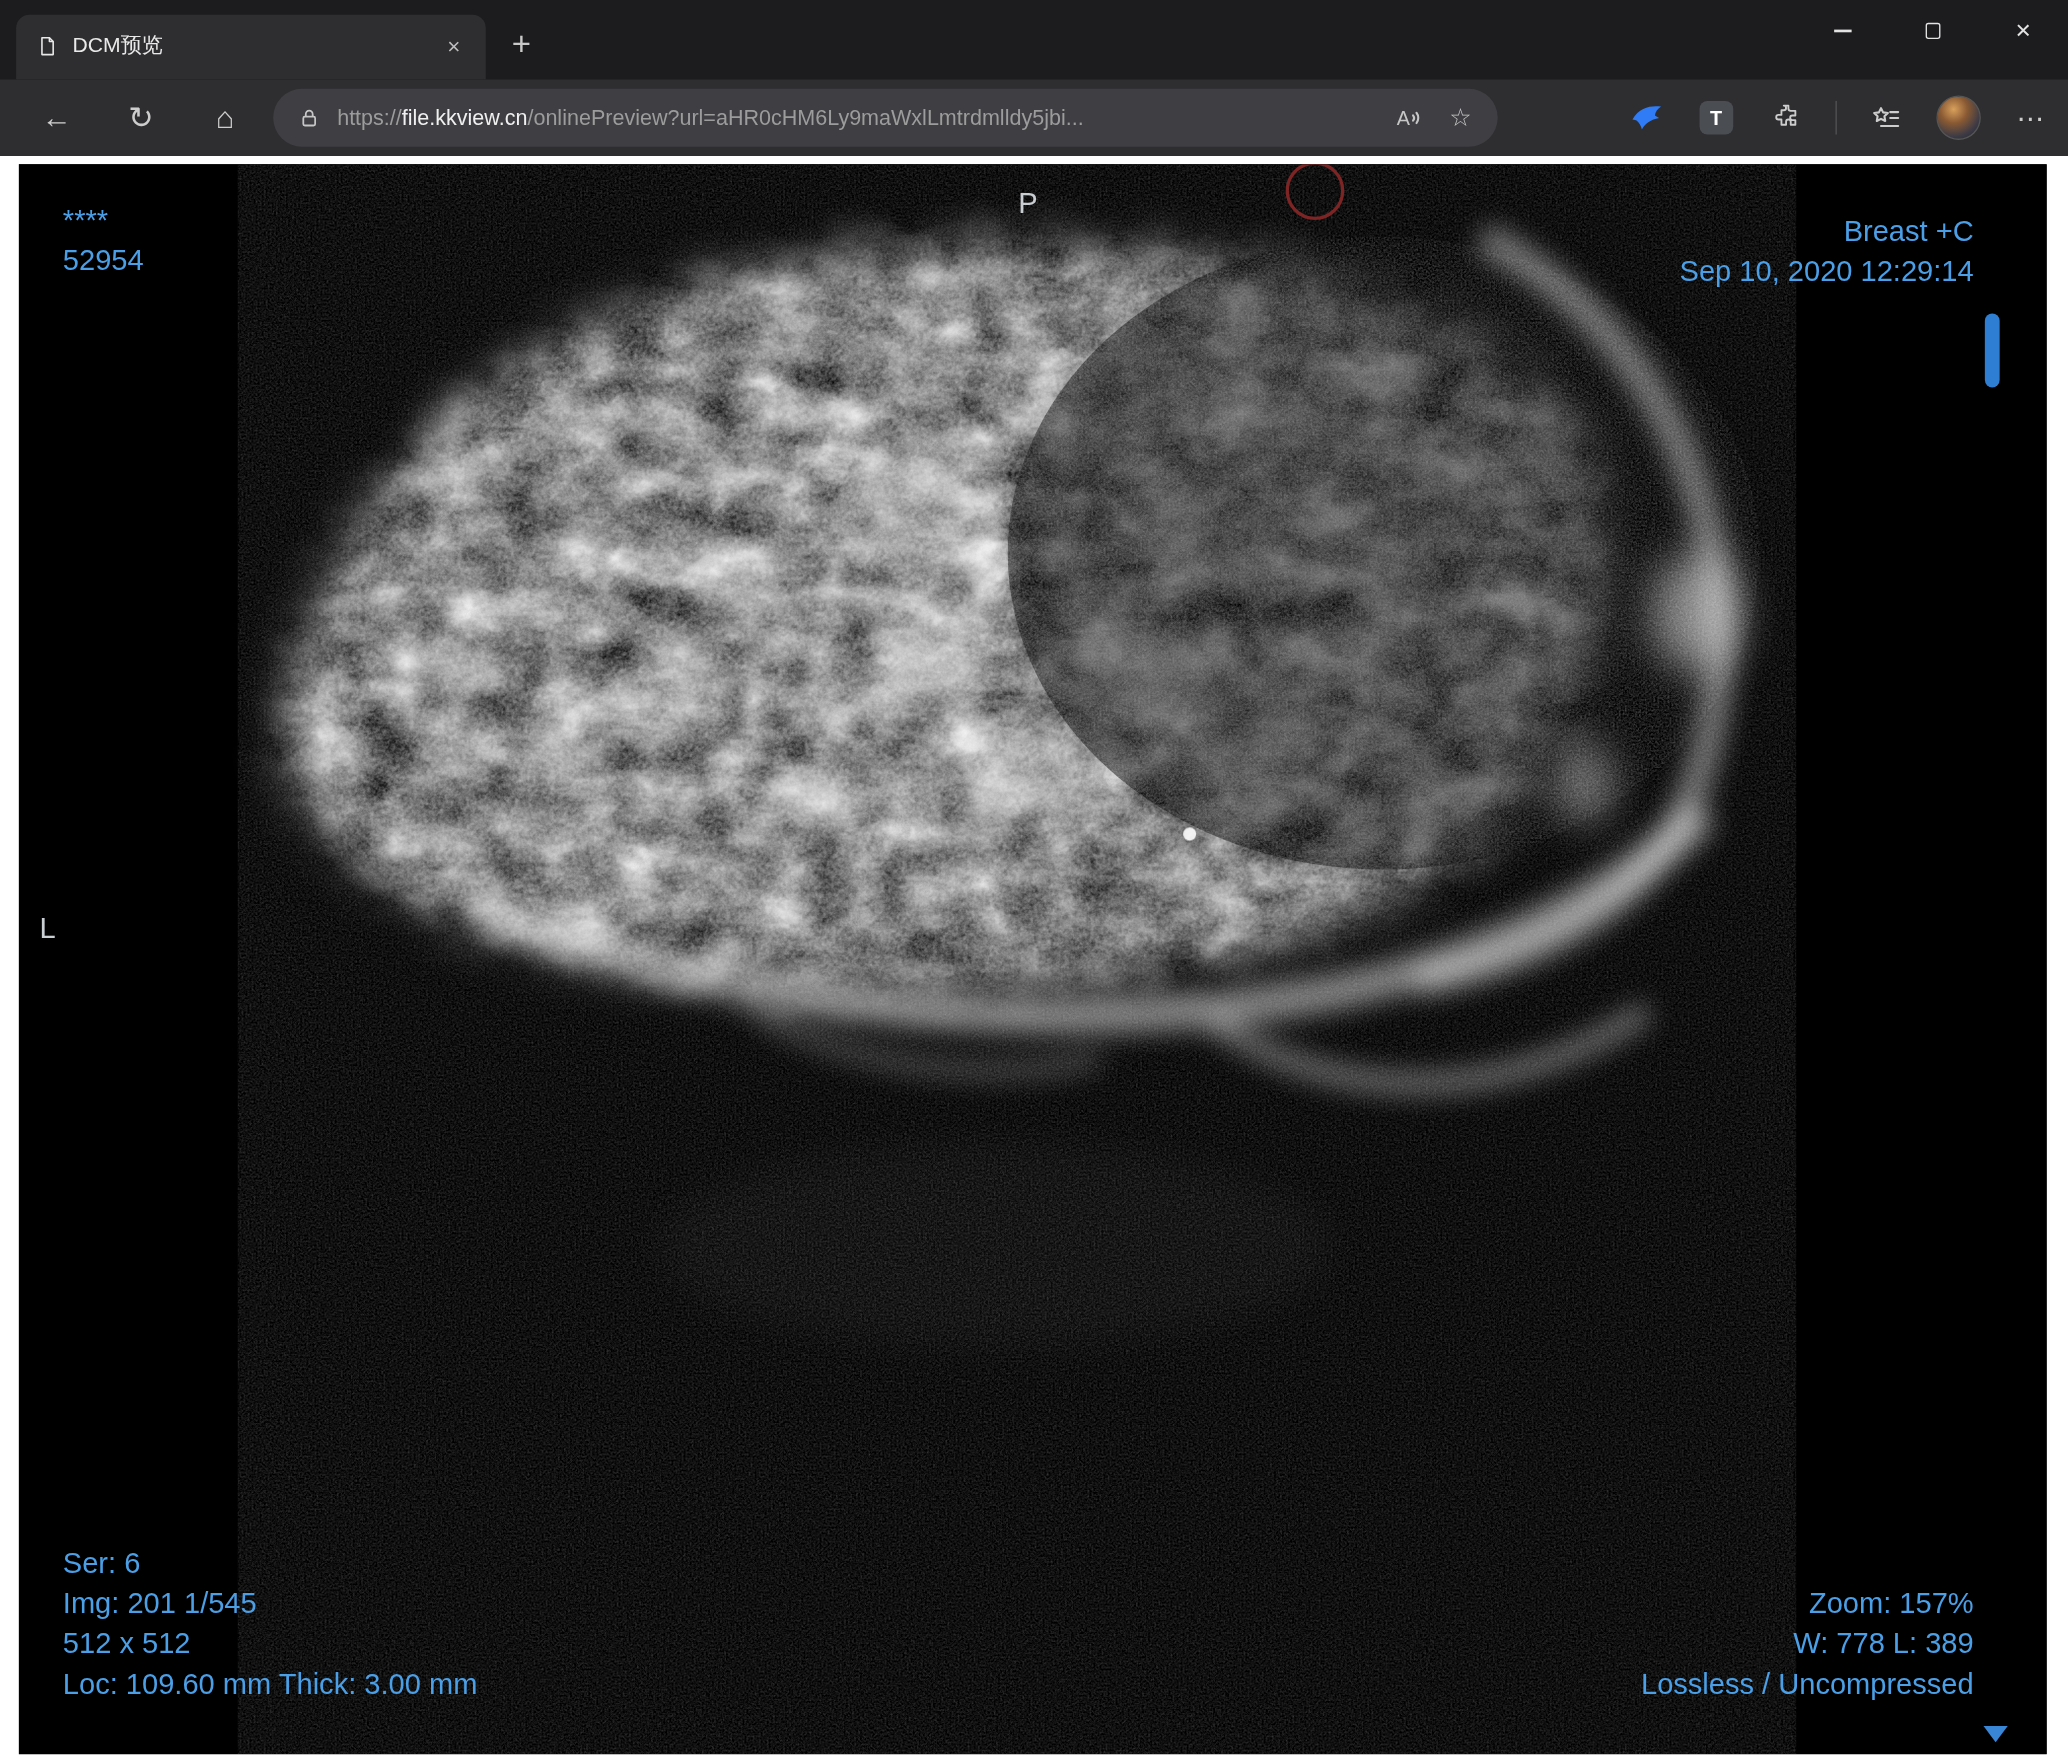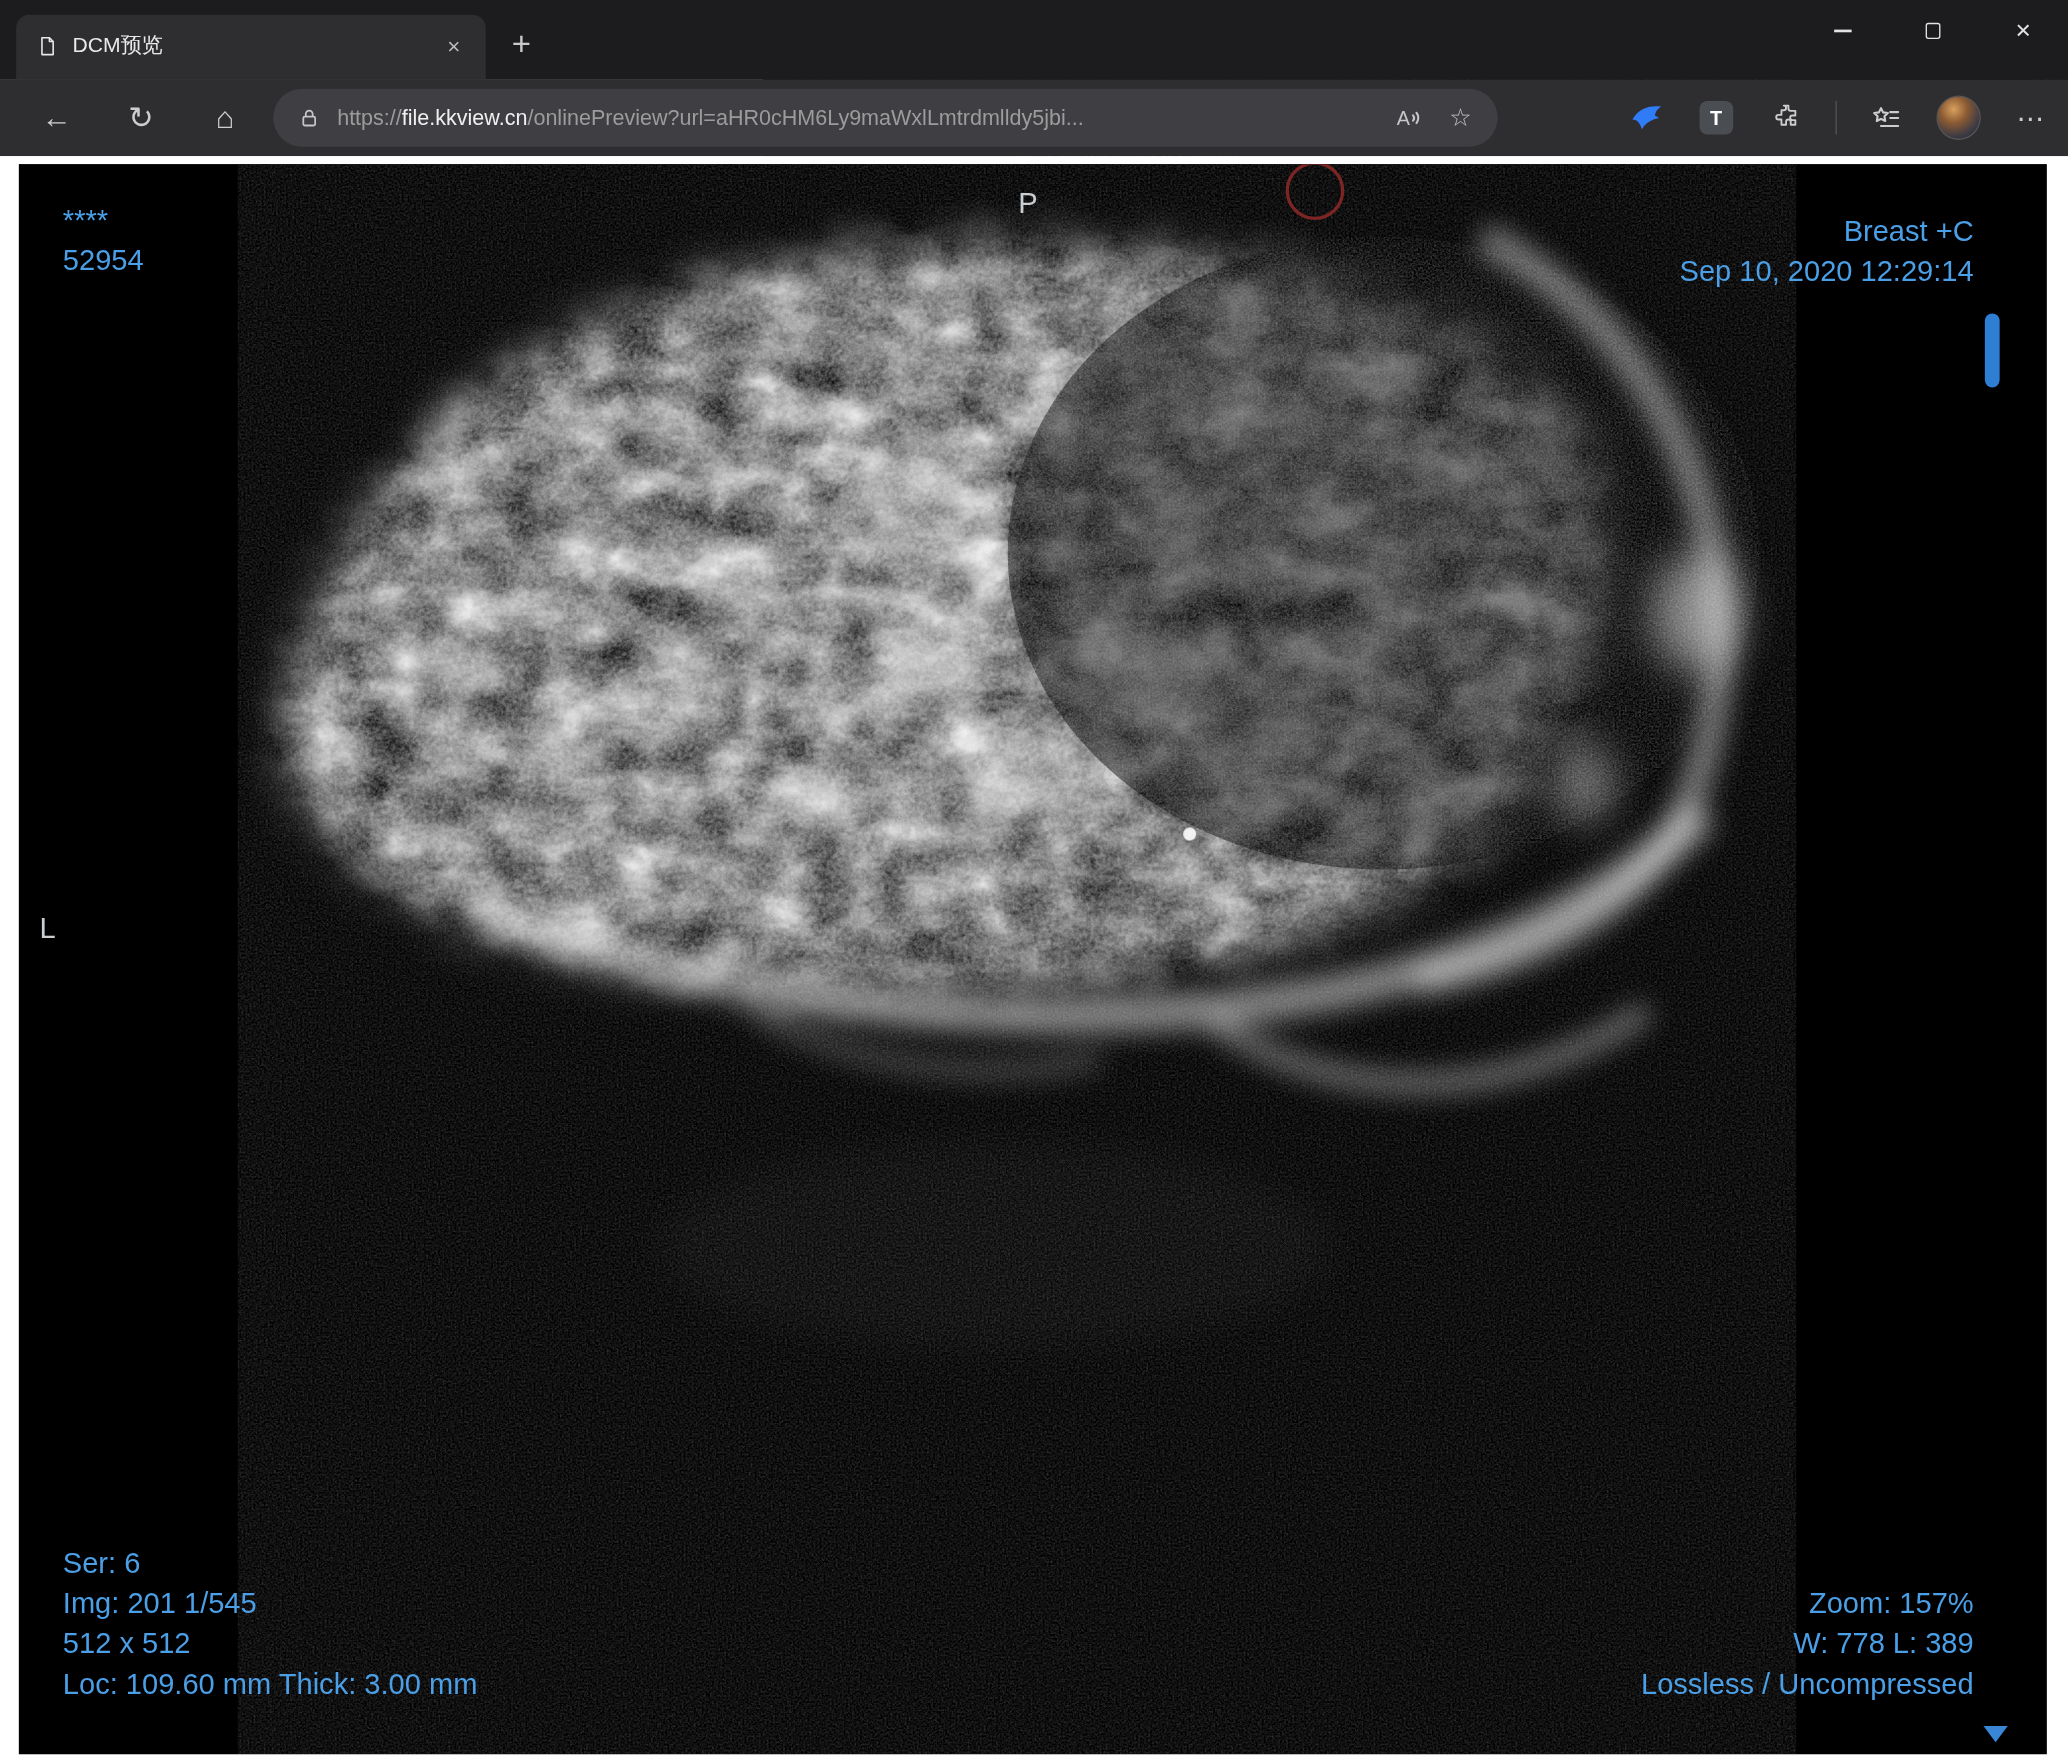--- a/index.html
+++ b/index.html
@@ -1,17 +1,17 @@
 <!DOCTYPE html>
 <html><head>
 <meta charset="utf-8">
 <style>
   * { box-sizing: border-box; margin: 0; padding: 0; }
   html,body { background:#000; }
-  .stage { position:relative; width:2068px; height:1764px; overflow:hidden; background:#737373; }
+  .stage { position:relative; width:2068px; height:1764px; overflow:hidden; background:#737373;text-decoration:underline; }
   .scale { position:absolute; left:0; top:0; width:1537px; height:1311px;
            transform:scale(1.34566,1.34529); transform-origin:0 0;
            font-family:"Liberation Sans", sans-serif; }
 
   
   .tabstrip { position:relative; height:59px; background:#1c1c1f; }
   .tab { position:absolute; left:11.8px; top:10.8px; width:349px; height:48px;
          background:#2e2e31; border-radius:9.8px 9.8px 0 0;
          display:flex; align-items:center; padding:0 11.8px 0 15.7px; gap:9.8px; }
   .tab-title { color:#e9e9e9; font-size:15.7px; flex:1; white-space:nowrap; overflow:hidden; }

